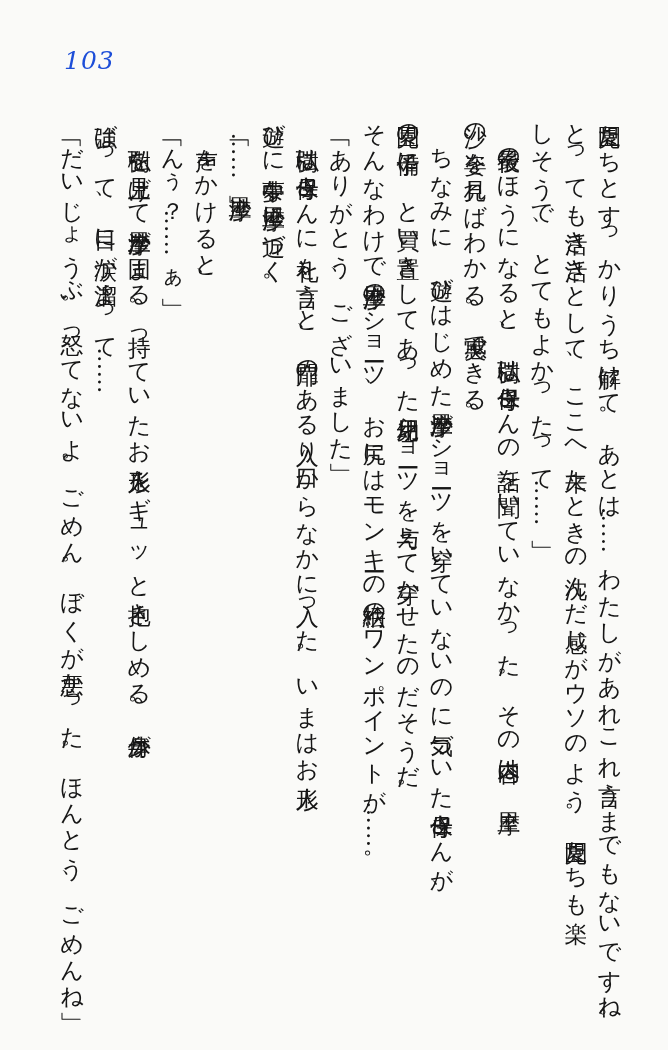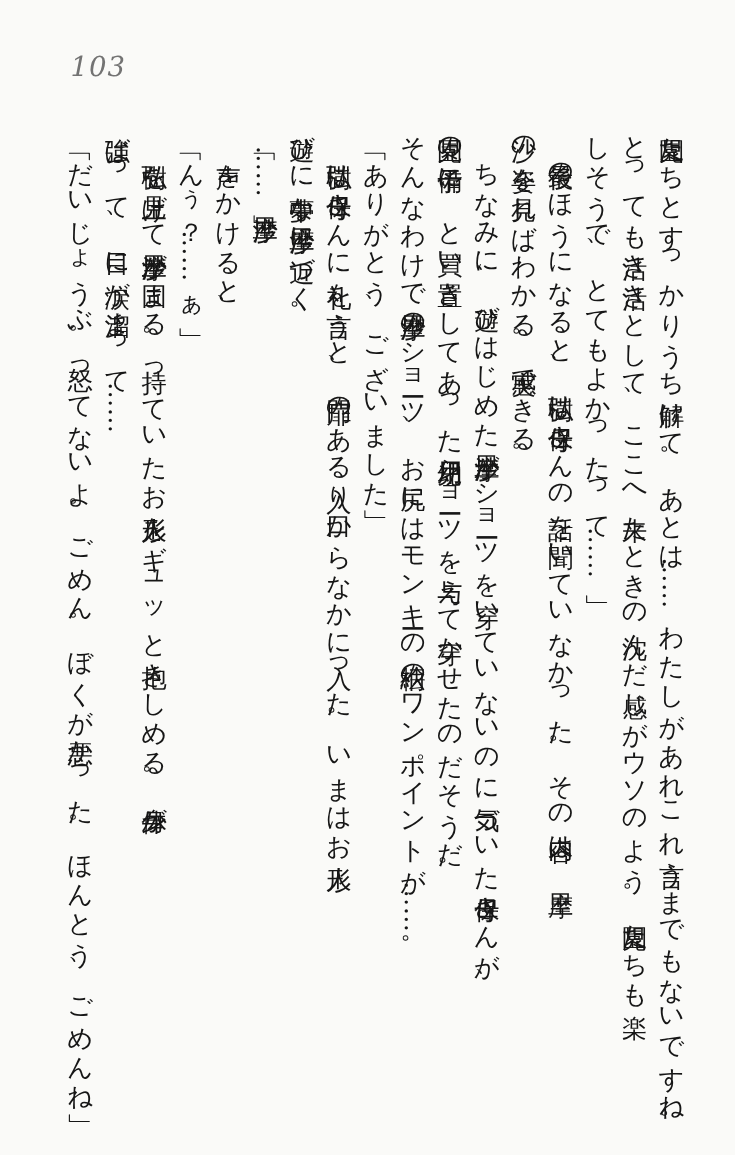--- a/index.html
+++ b/index.html
@@ -15,21 +15,21 @@
     font-family: "DejaVu Serif", "Liberation Serif", serif;
   }
   .page-number {
     position: absolute;
     left: 64px;
     top: 46px;
     font-family: "DejaVu Serif", "Liberation Serif", serif;
     font-style: italic;
     font-size: 25px;
     letter-spacing: 1px;
-    color: #737373;
+    color: #1d4ed8;
   }
   .text-block {
     position: absolute;
     top: 108px;
     right: 42px;
     height: 918px;
     writing-mode: vertical-rl;
     text-orientation: mixed;
     font-size: 23px;
     letter-spacing: 0.4px;

